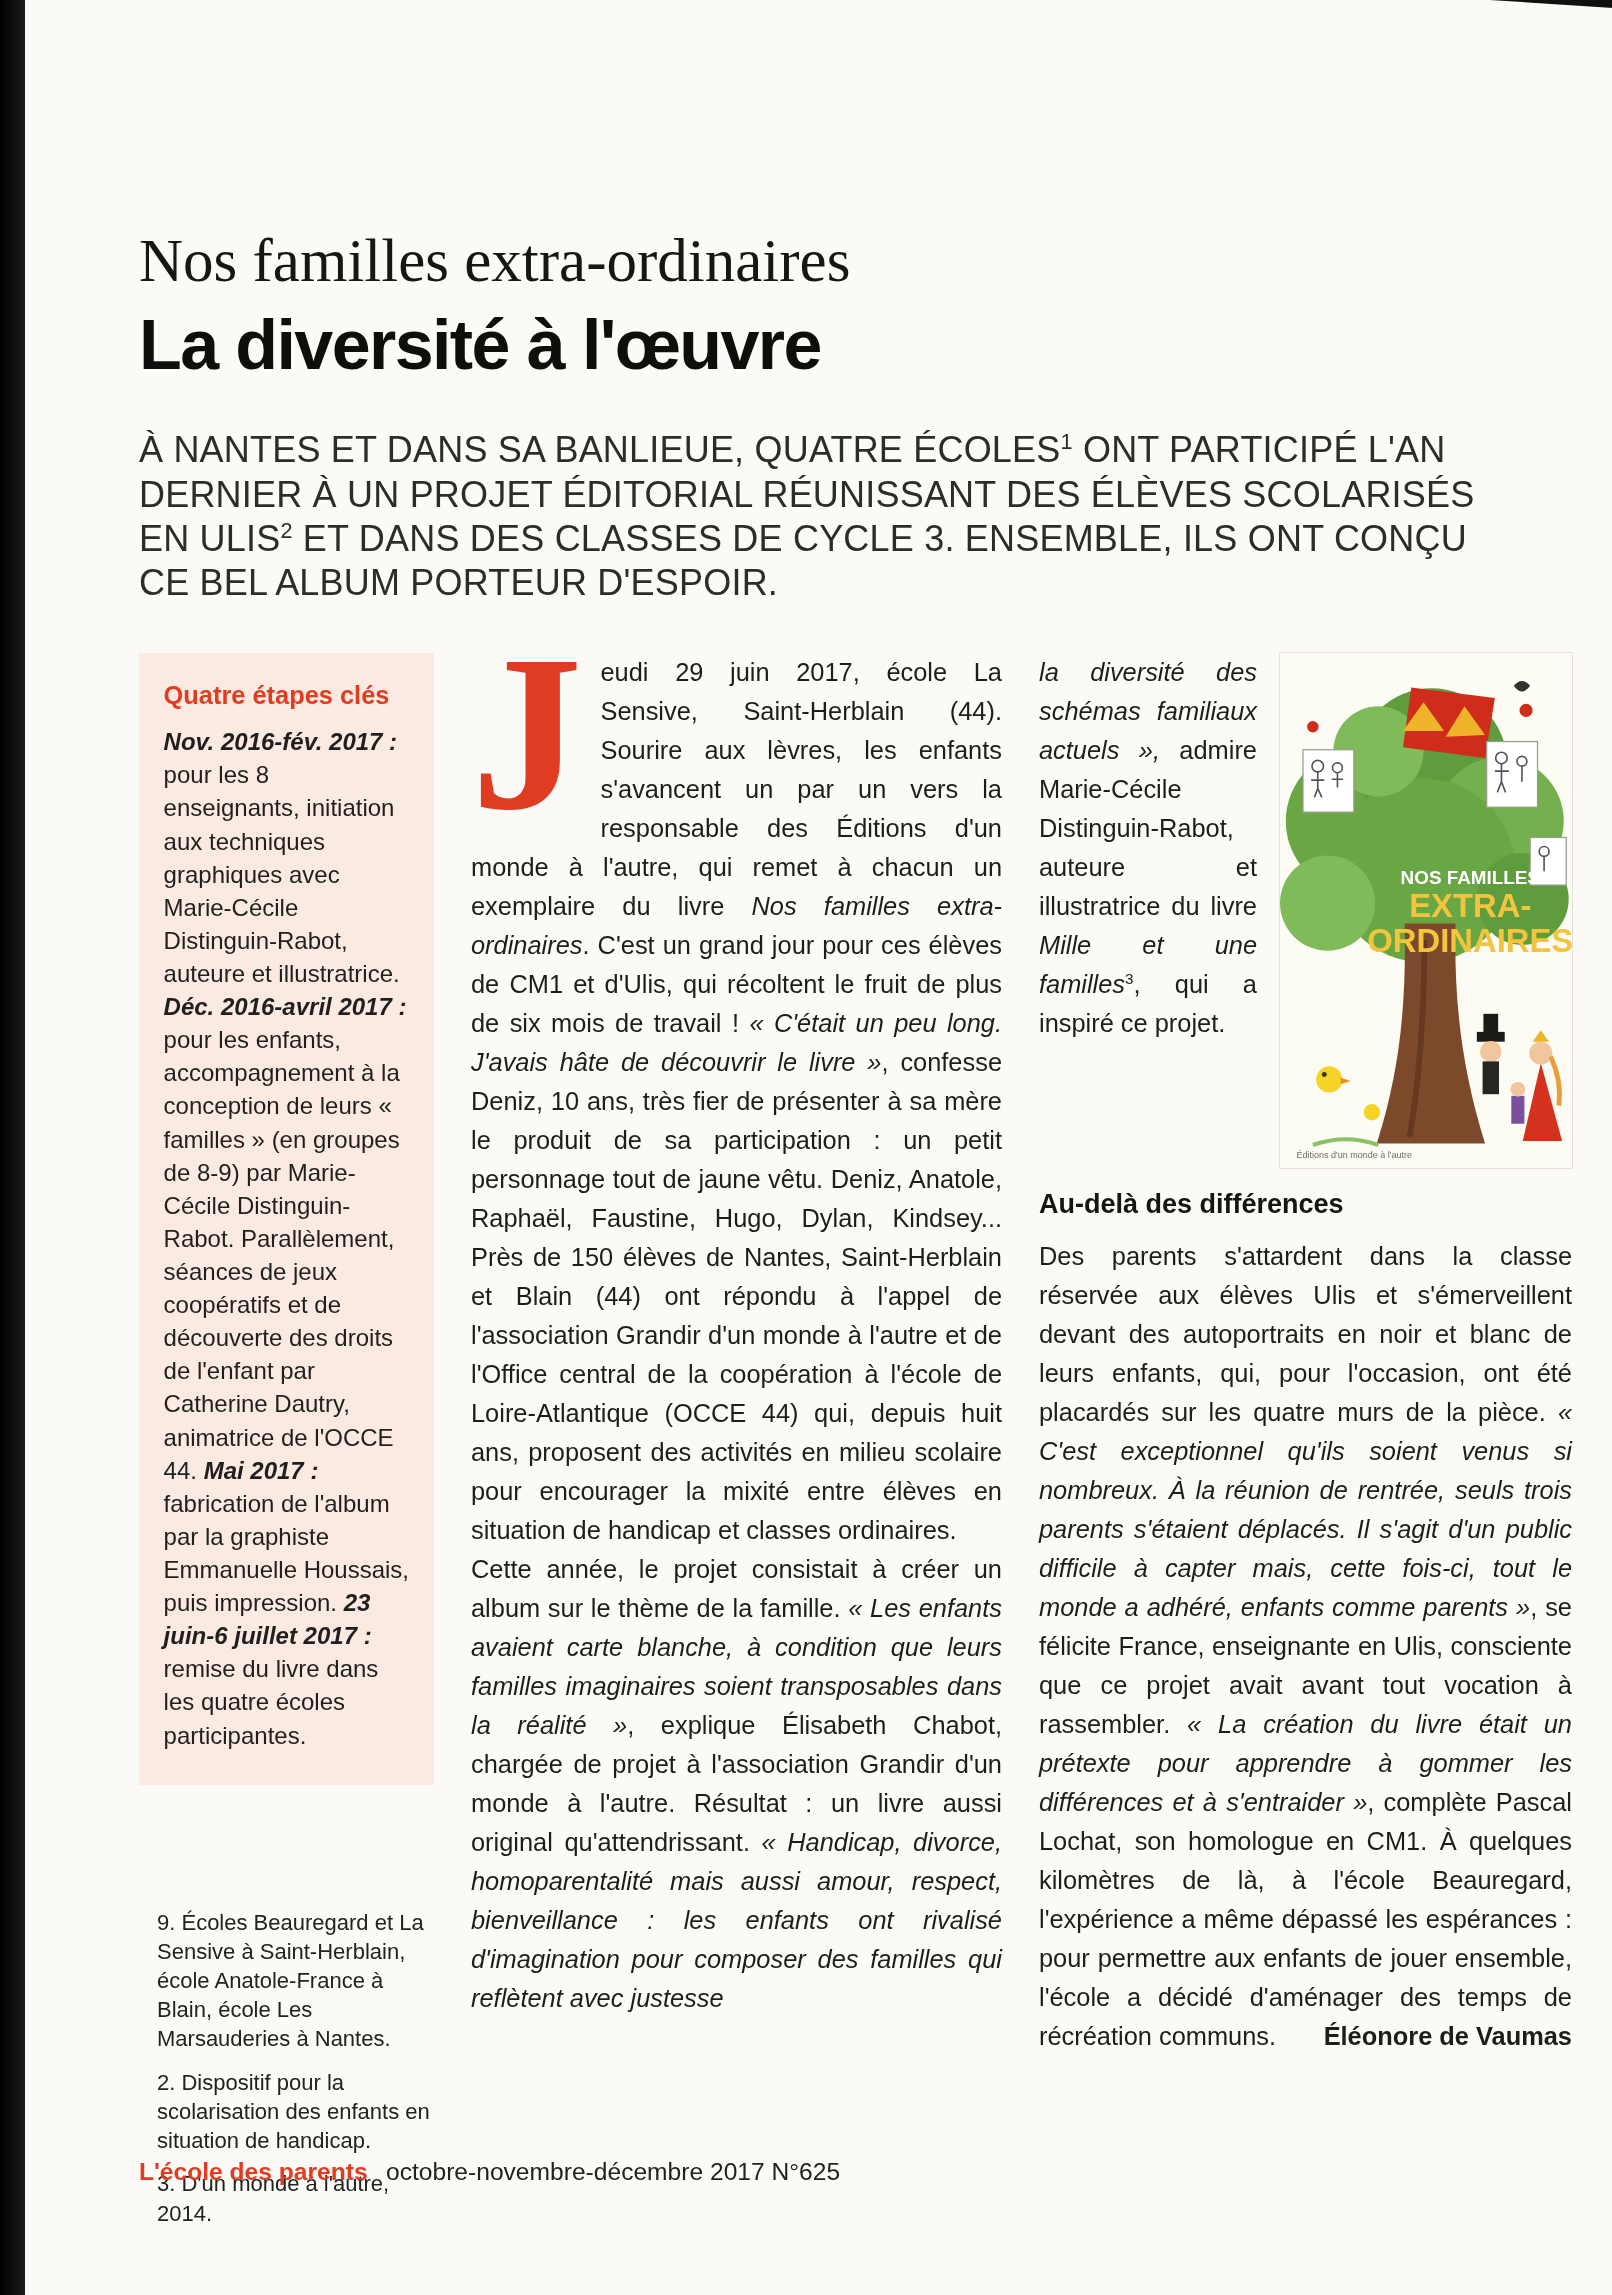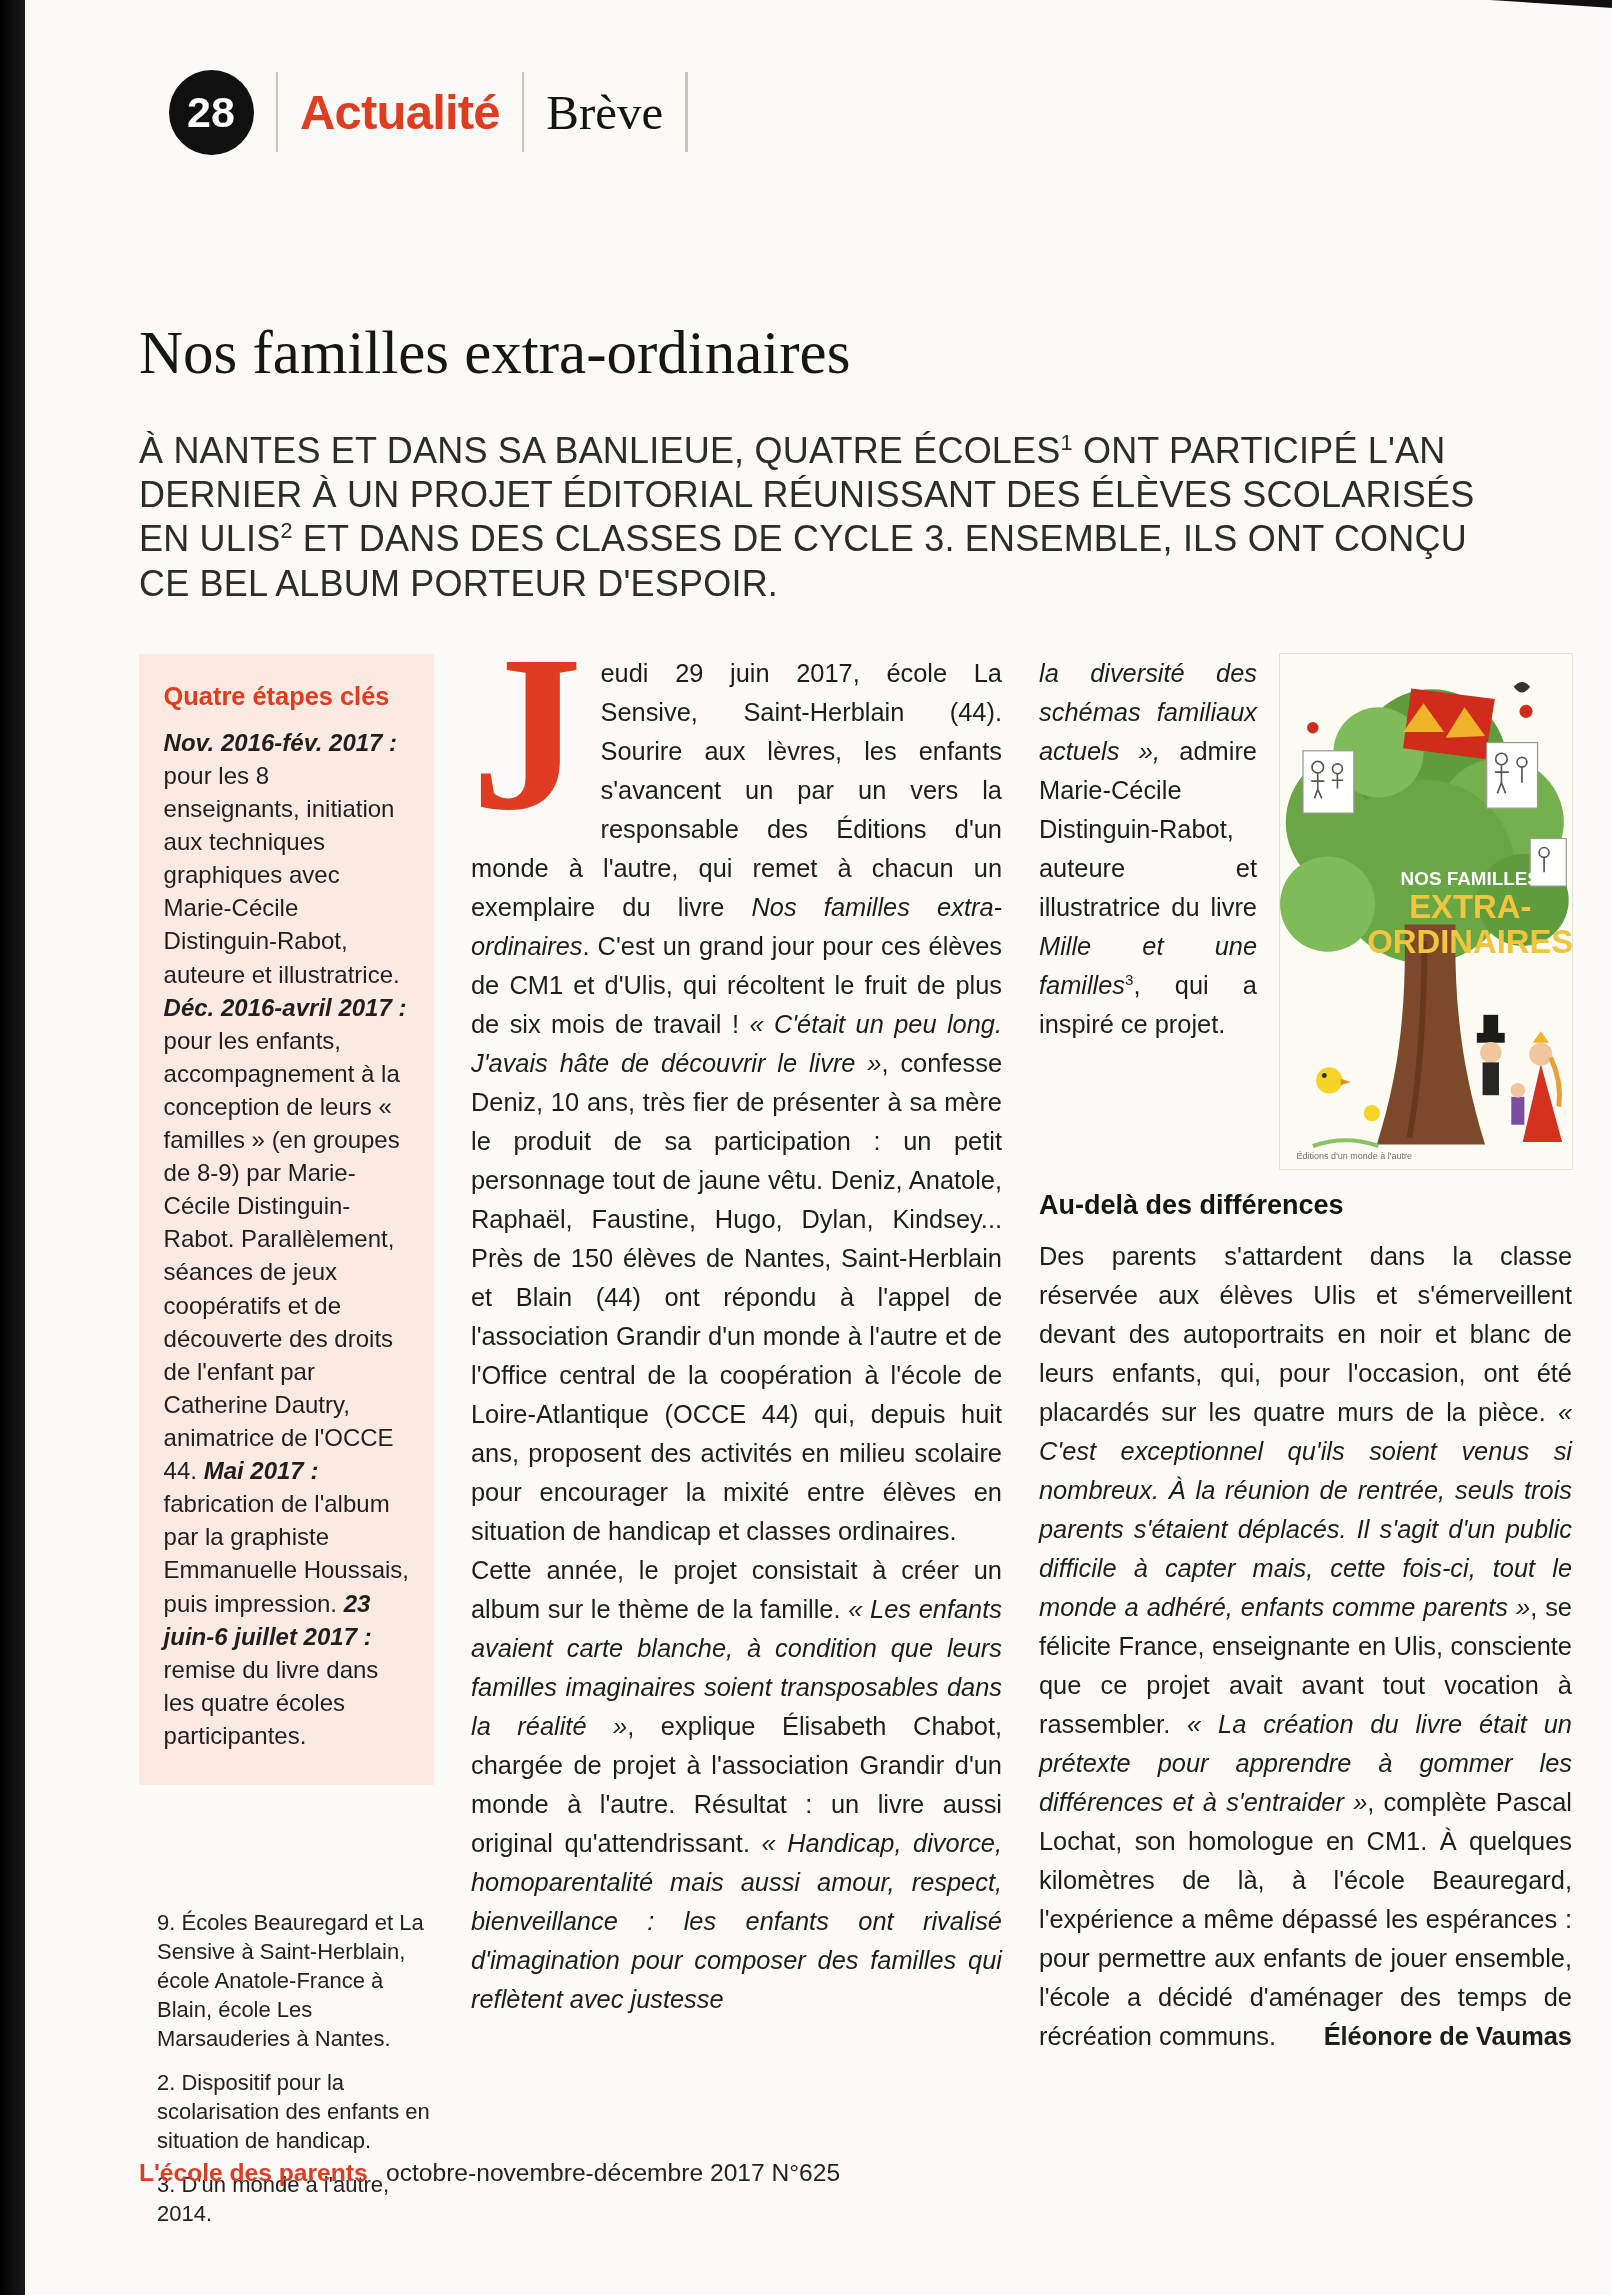--- a/index.html
+++ b/index.html
@@ -63,33 +63,24 @@
   .pagefooter .issue{color:#23221f;margin-left:11.5px;}
 </style>
 </head>
 <body>
 
 <div class="scan-edge-left"></div>
 <div class="scan-corner"></div>
 
 <div class="page">
 
-  <header class="masthead">
-    <div class="pagenum-circle">
-      <span>28</span>
-    </div>
-    <div class="vrule"></div>
-    <span class="section-label">Actualité</span>
-    <div class="vrule"></div>
-    <span class="subsection-label">Brève</span>
-    <div class="vrule"></div>
-  </header>
 
   <section class="titles">
     <h2 class="kicker">Nos familles extra-ordinaires</h2>
+    <h1 class="title">La diversité à l'œuvre</h1>
     <p class="lede"><span>À NANTES ET DANS SA BANLIEUE, QUATRE ÉCOLES</span><span class="sup">1</span><span> ONT PARTICIPÉ L'AN DERNIER À UN PROJET ÉDITORIAL RÉUNISSANT DES ÉLÈVES SCOLARISÉS EN ULIS</span><span class="sup">2</span><span> ET DANS DES CLASSES DE CYCLE 3. ENSEMBLE, ILS ONT CONÇU CE BEL ALBUM PORTEUR D'ESPOIR.</span></p>
   </section>
 
   <div class="columns">
 
     <aside class="col-left">
       <div class="keybox">
         <h3>Quatre étapes clés</h3>
         <p class="entry">
           <span class="date">Nov. 2016-fév. 2017 :</span>

